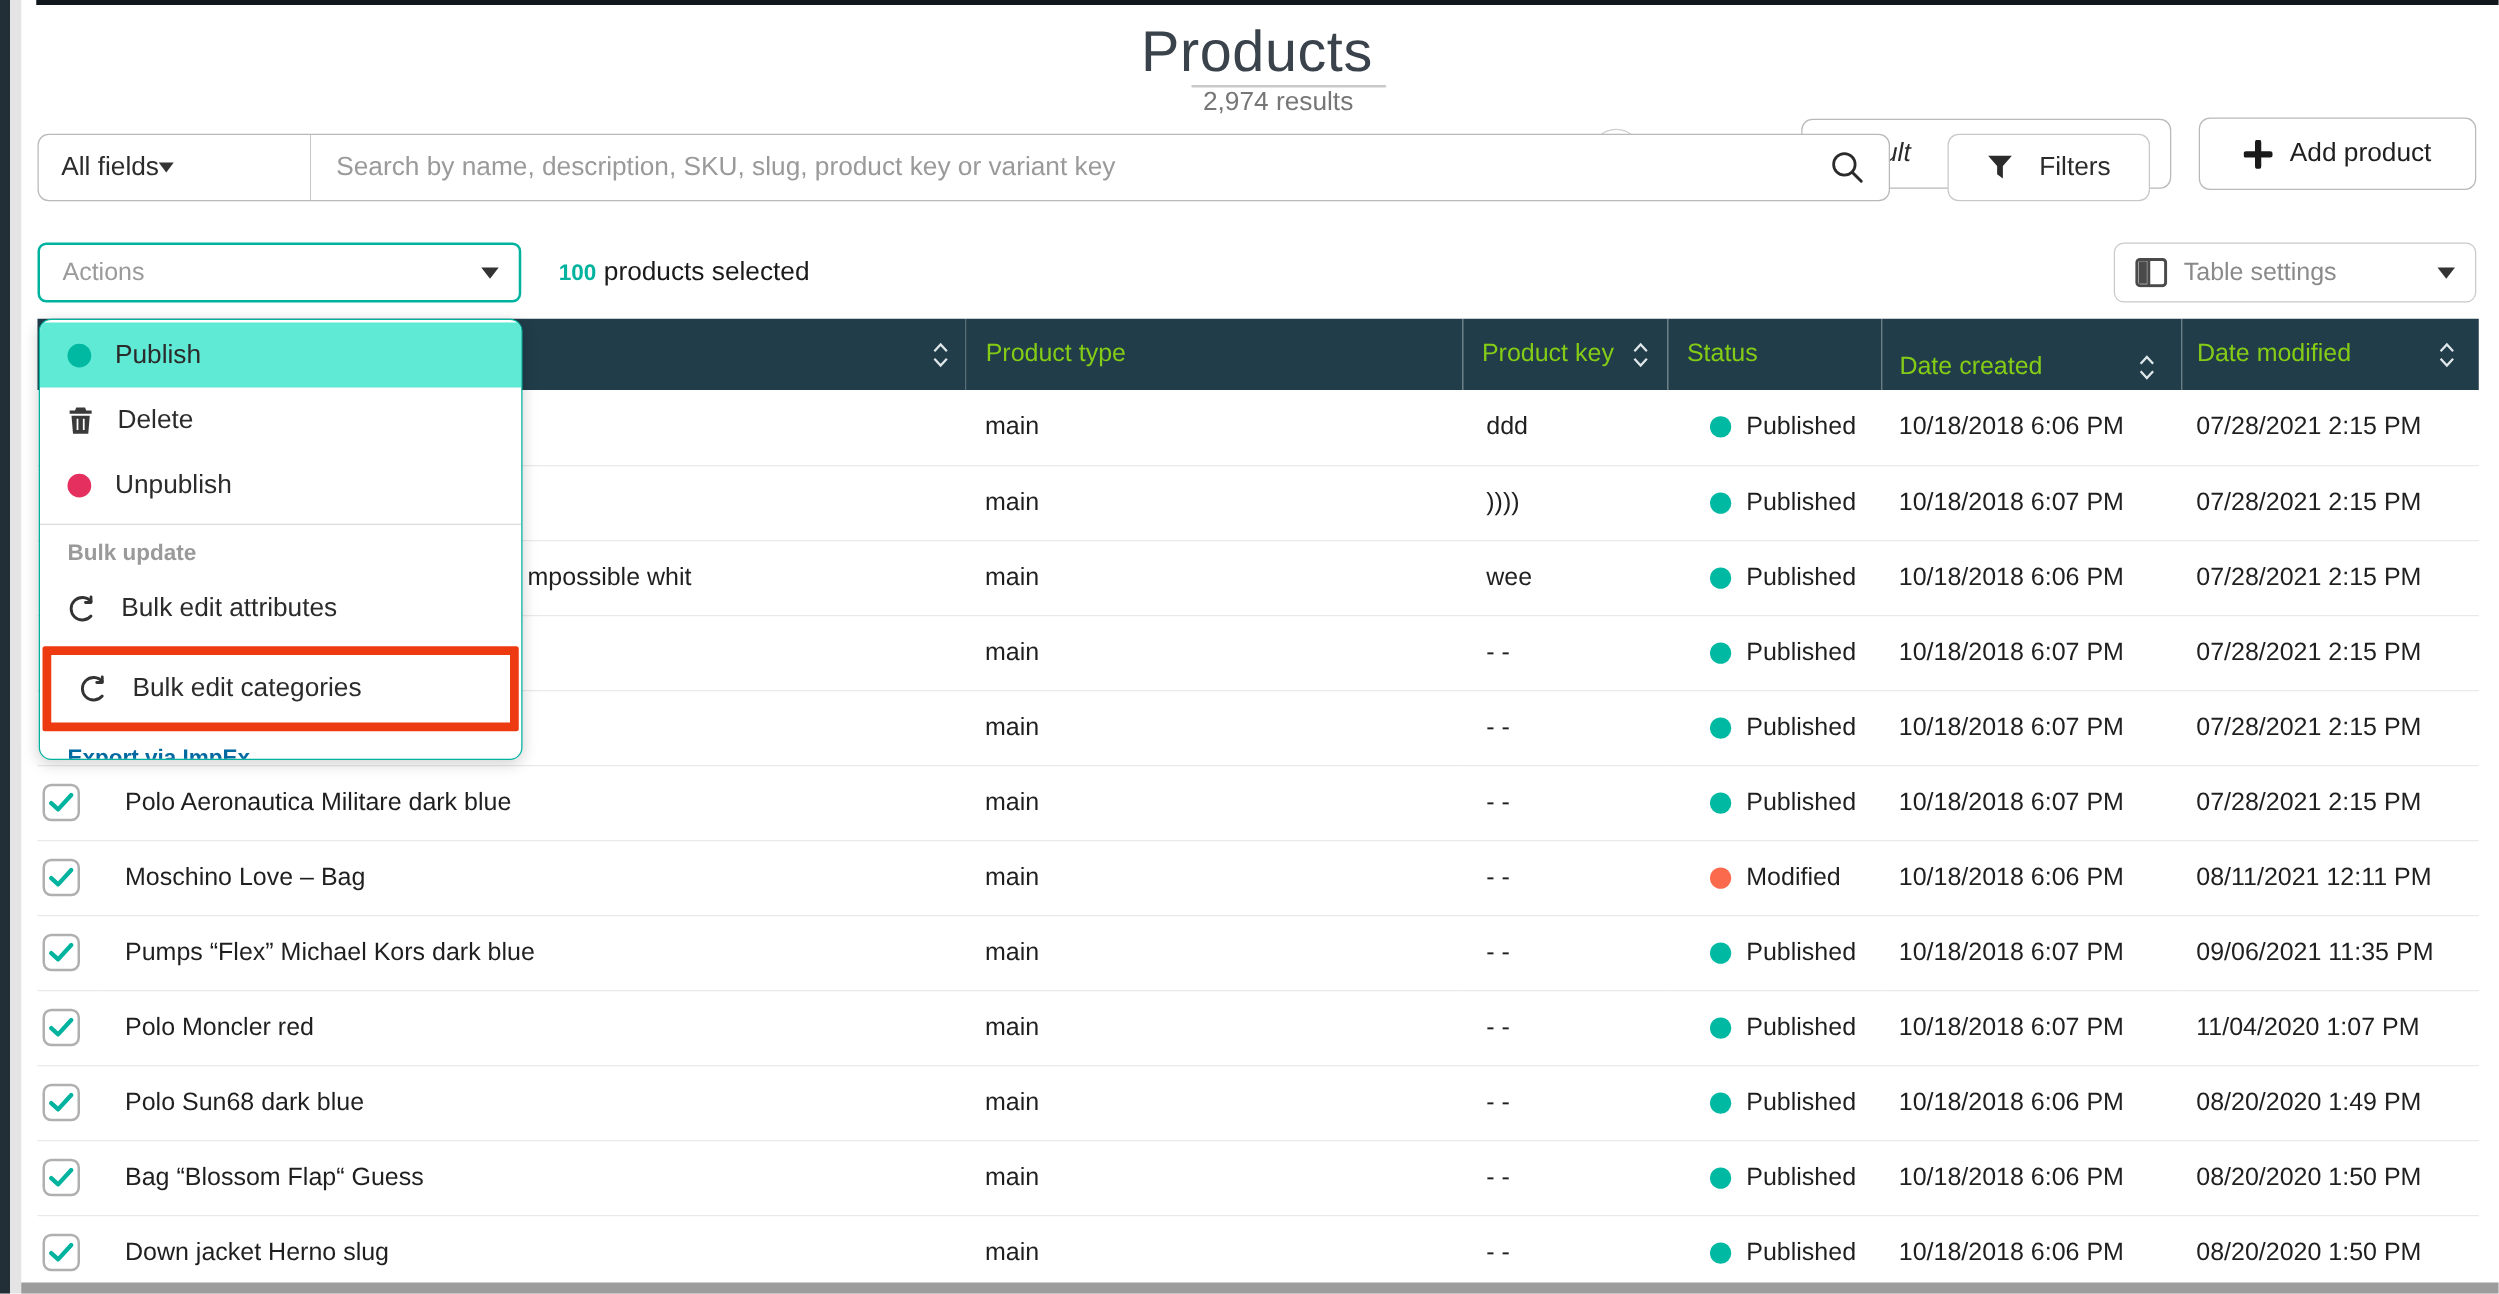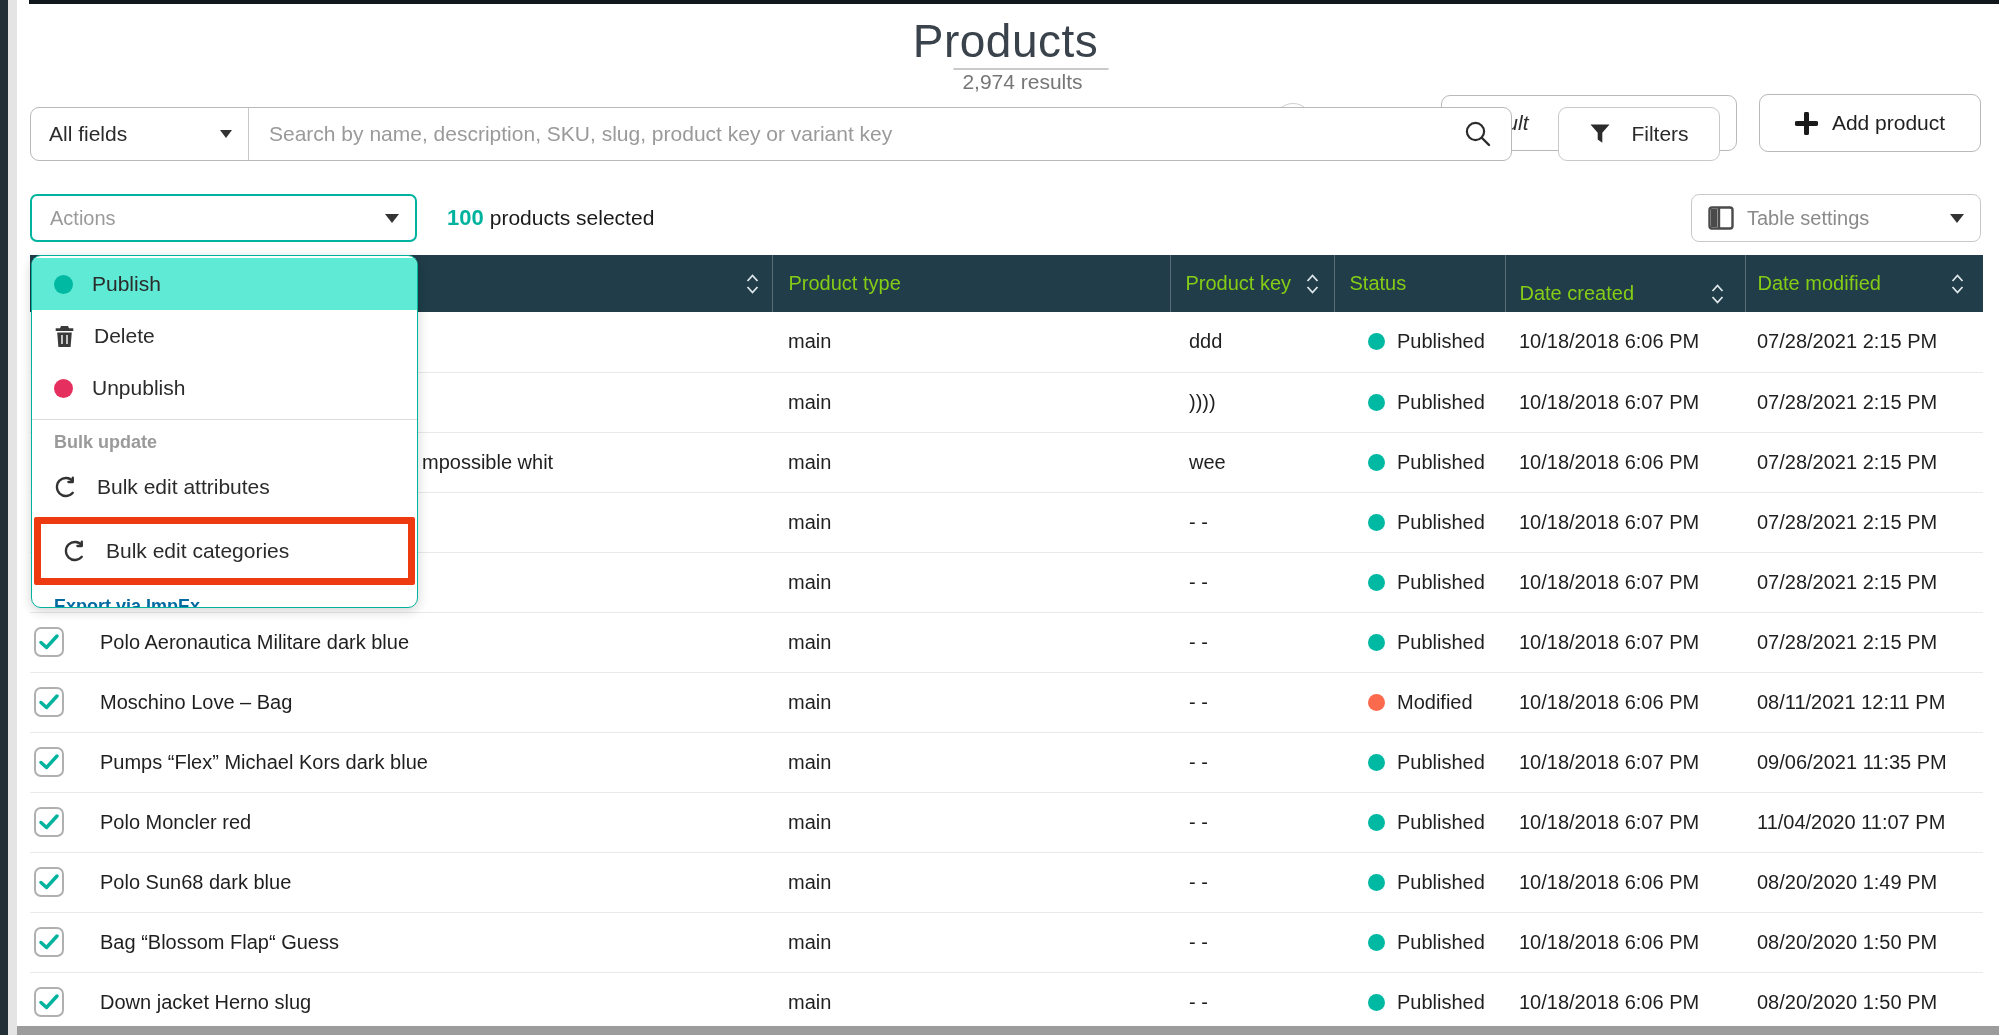--- a/index.html
+++ b/index.html
@@ -38,38 +38,38 @@
              font-size:21px; color:#1f1f1f; cursor:pointer; padding:0 22px; }
 
   .caret { width:0; height:0; border-left:7px solid transparent; border-right:7px solid transparent;
            border-top:9px solid #333; }
 
   
   .search-row { position:absolute; left:30px; top:107px; right:18px; display:flex; align-items:center; }
   .search-box { width:1482px; height:54px; border:1px solid #b9b9b9; border-radius:9px; background:#fff;
                 display:flex; align-items:center; overflow:hidden; }
   .all-fields { width:218px; height:100%; padding:0 16px 0 18px; border-right:1px solid #c9c9c9;
-                display:flex; align-items:center; justify-content:space-between; font-size:21px; color:#2b2b2b; cursor:pointer; }
+                display:flex; align-items:center; font-size:21px; color:#2b2b2b; cursor:pointer; }
   .all-fields .caret { border-top-width:8px; border-left-width:6px; border-right-width:6px; }
   .search-input { flex:1; height:100%; border:none; outline:none; font-size:21px; color:#444;
                   padding:0 16px 0 20px; font-family:inherit; }
   .search-input::placeholder { color:#9a9a9a; }
   .search-box .mag { margin-right:18px; }
   .filters-btn { margin-left:46px; height:54px; width:162px; border:1px solid #c9c9c9; border-radius:9px;
                  background:#fff; display:flex; align-items:center; justify-content:center; gap:20px;
                  font-size:21px; color:#2b2b2b; cursor:pointer; }
 
   
   .actions-row { position:absolute; left:30px; top:194px; right:18px; height:48px;
                  display:flex; align-items:center; }
   .actions-select { width:387px; height:48px; border:2px solid var(--accent); border-radius:7px; background:#fff;
                     display:flex; align-items:center; justify-content:space-between;
                     padding:0 16px 0 18px; font-size:20px; color:#9a9a9a; cursor:pointer; }
   .sel-count { margin-left:30px; font-size:21px; color:#1a1a1a; }
-  .sel-count b { color:var(--accent); font-size:22px; font-weight:700; margin-right:6px; }
+  .sel-count b { color:var(--accent); font-size:18px; font-weight:700; margin-right:6px; }
   .table-settings { margin-left:auto; width:290px; height:48px; border:1px solid #c9c9c9; border-radius:8px;
                     background:#fff; display:flex; align-items:center; gap:13px; padding:0 16px;
                     font-size:20px; color:#8a8a8a; cursor:pointer; }
   .table-settings .caret { margin-left:auto; }
 
   
   .table-wrap { position:absolute; left:30px; top:255px; right:16px; }
   table { width:100%; border-collapse:collapse; table-layout:fixed; }
   thead th { background:var(--header-bg); height:57px; color:#84cc16; font-weight:400; font-size:20px; padding:0; }
   th.bdr { border-right:1px solid rgba(255,255,255,.25); }
@@ -447,21 +447,21 @@
       <td class="c-name"><span class="nm">Polo Moncler red</span></td>
       <td class="c-type">main</td>
       <td class="c-key">- -</td>
       <td class="c-status">
         <span class="statuswrap">
           <span class="dot dot-published"></span>
           <span class="st">Published</span>
         </span>
       </td>
       <td class="c-created">10/18/2018 6:07 PM</td>
-      <td class="c-modified">11/04/2020 11:07 PM</td>
+      <td class="c-modified">11/04/2020 1:07 PM</td>
     </tr>
 
     <tr>
       <td class="c-check">
         <span class="checkbox">
           <svg width="20" height="16" viewBox="0 0 20 16">
                   <polyline points="2,8.5 7.5,13.5 18,2" fill="none" stroke="#00b39e" stroke-width="3.4" stroke-linecap="round" stroke-linejoin="round" class="checkmark"></polyline>
                 </svg>
         </span>
       </td>

